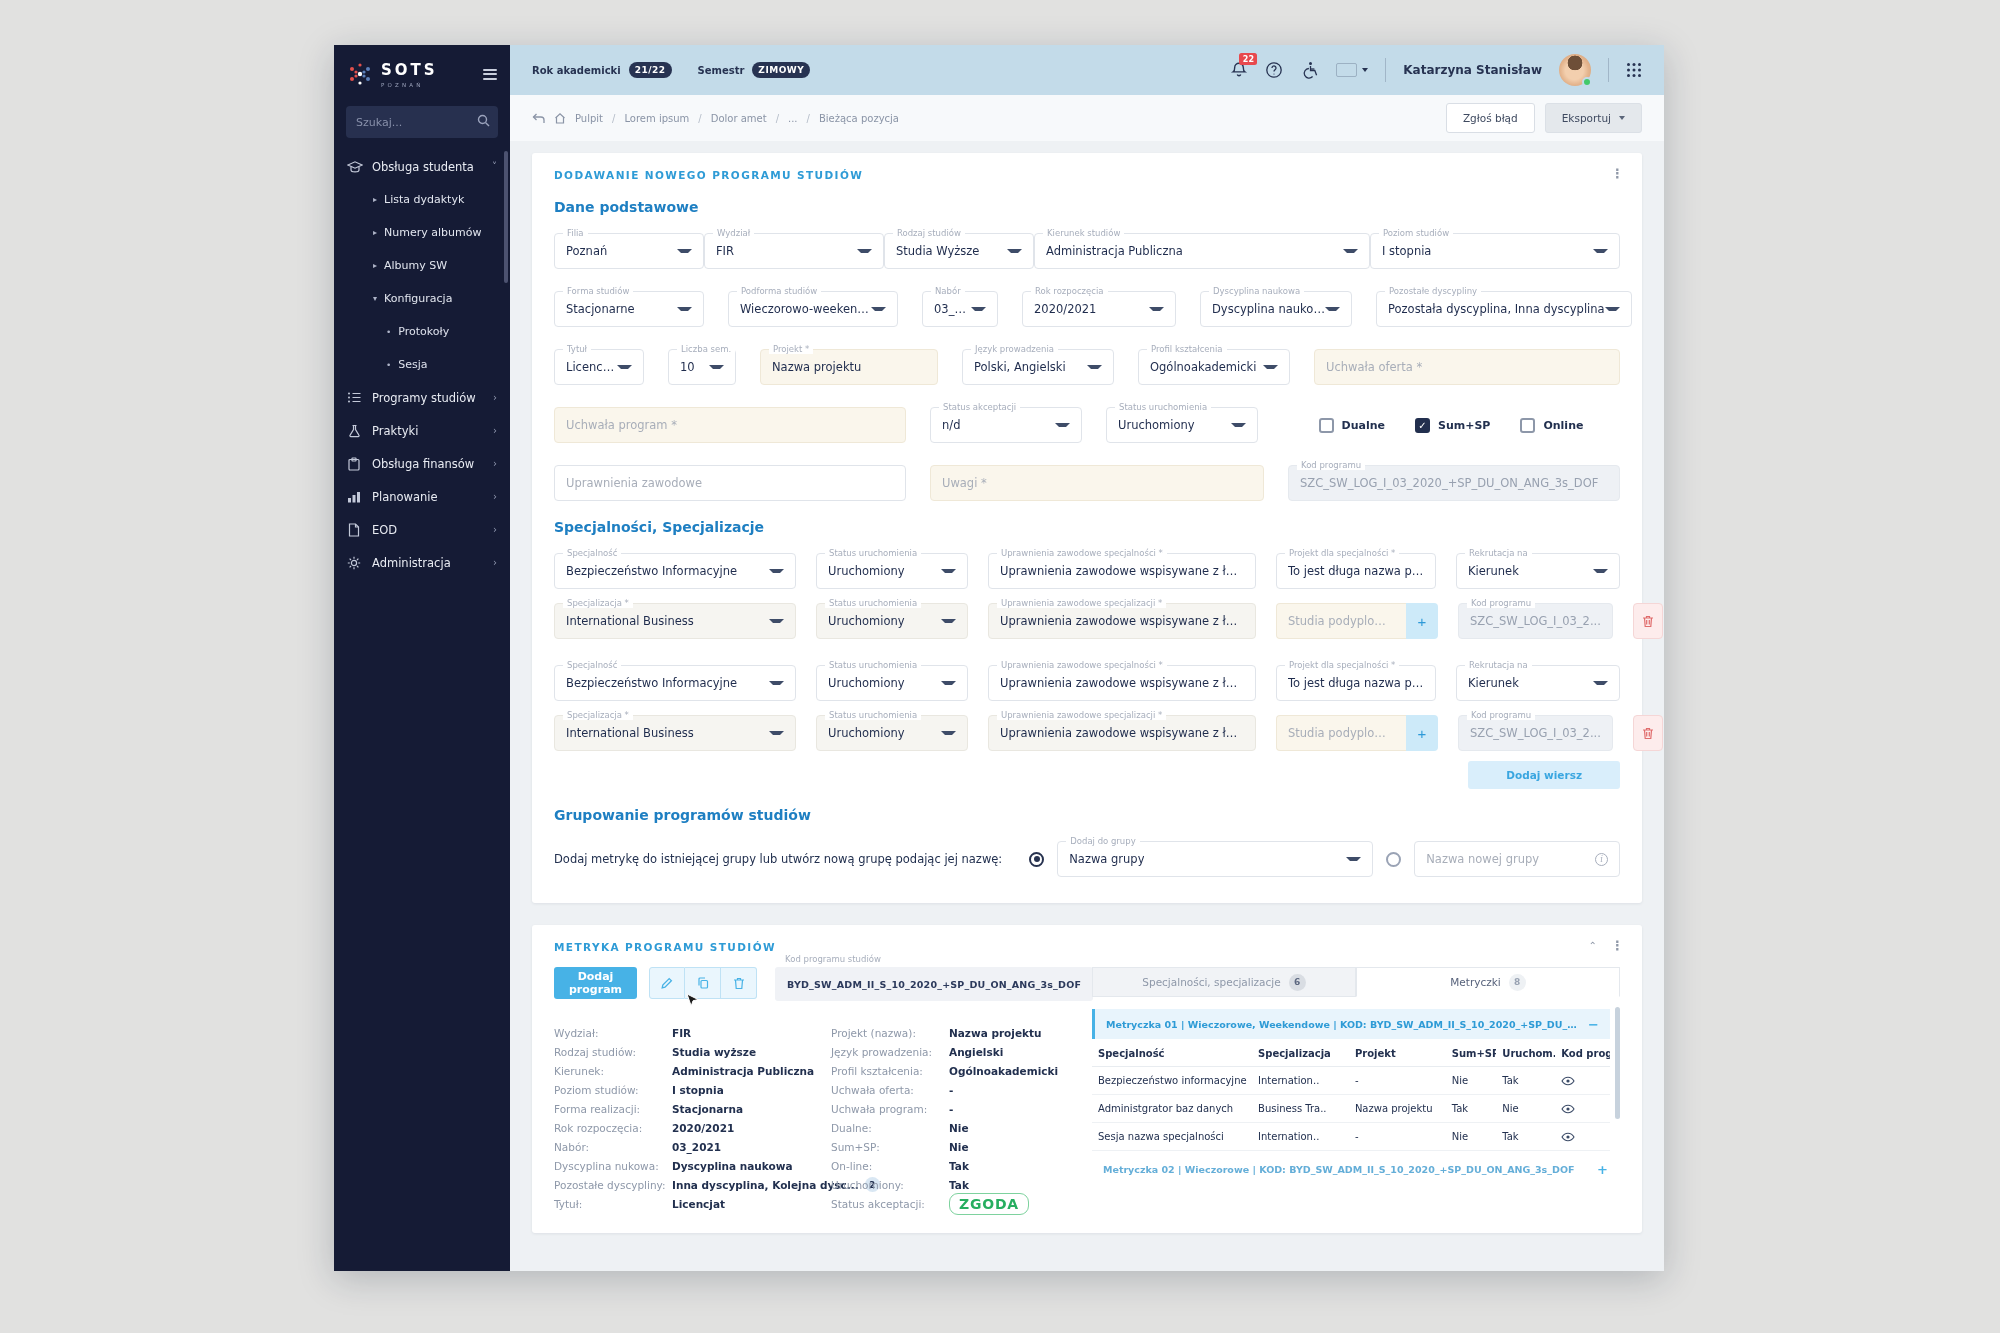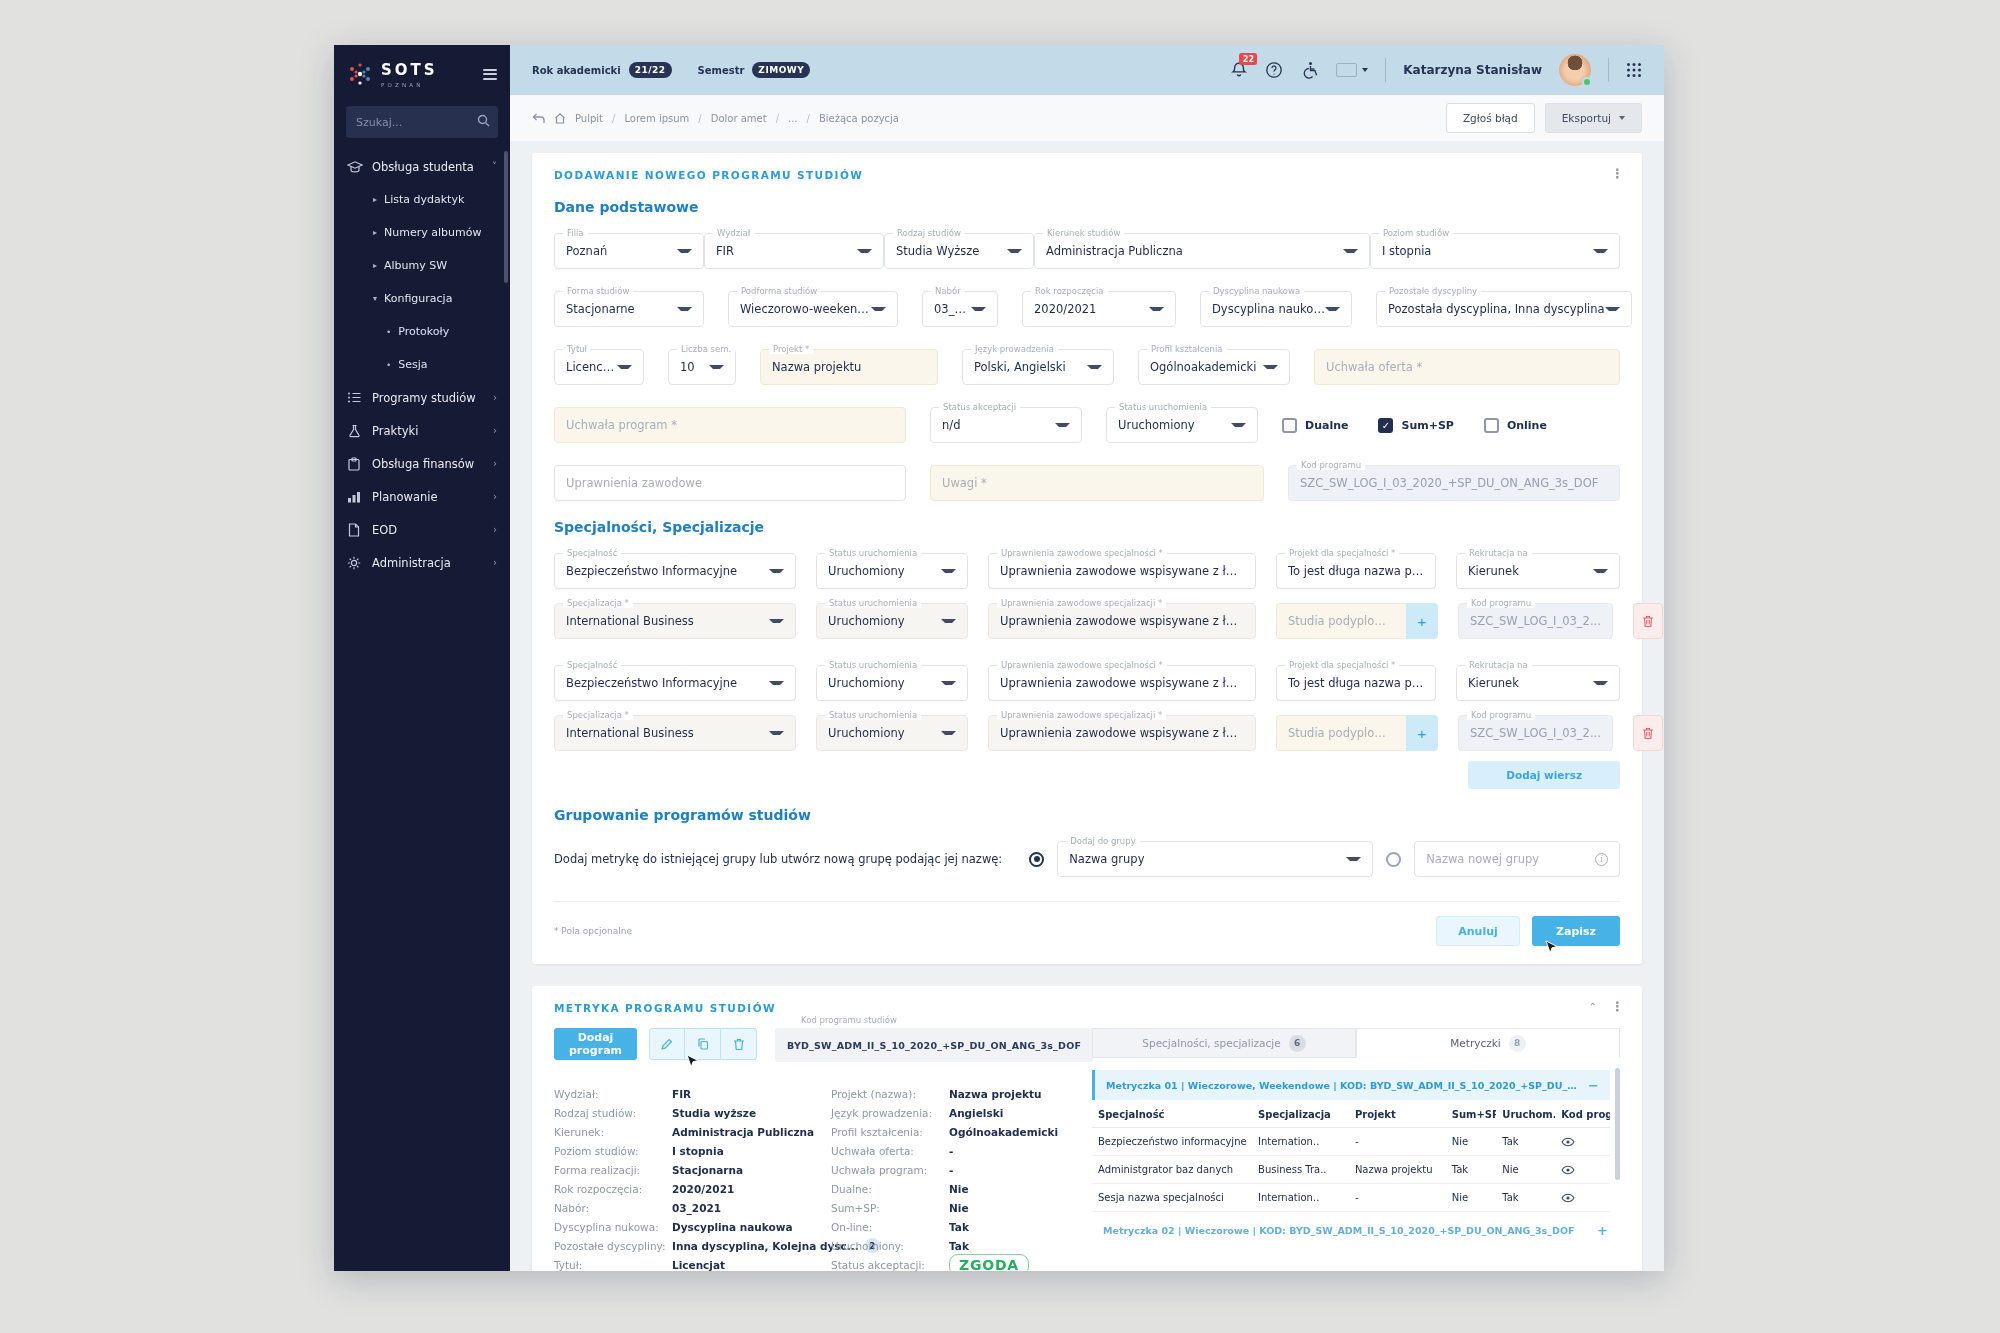--- a/index.html
+++ b/index.html
@@ -77,21 +77,21 @@
   .ph { color:#a8aeb9; }
   .bg-cream { background:#faf6ec; border-color:#efe8d7; }
   .bg-soft { background:#f6f5f1; border-color:#e9e7e0; }
   .bg-dis { background:#eef1f5; border-color:#e5e9ee; }
   .bg-dis .fval { color:#98a1b0; }
   .grow { flex:1 1 auto; }
   .w68{width:68px}.w76{width:76px}.w90{width:90px}.w150{width:150px}.w152{width:152px}.w154{width:154px}
   .w160{width:160px}.w170{width:170px}.w178{width:178px}.w180{width:180px}.w242{width:242px}
   .w268{width:268px}.w316{width:316px}.w334{width:334px}.w336{width:336px}.w352{width:352px}
 
-  .cbgroup { display:flex; align-items:center; gap:30px; }
+  .cbgroup { display:flex; align-items:center; gap:30px;justify-content:center; }
   .cbi { display:flex; align-items:center; gap:8px; font-size:11px; font-weight:bold; color:#22304f; cursor:pointer; }
   .box { width:15px; height:15px; border:2px solid #8d97a9; border-radius:3px; background:#fff; }
   .box.on { background:#222f4e; border-color:#222f4e; color:#fff; font-size:10px; line-height:12px; text-align:center; }
 
   .attach { display:flex; flex:none; }
   .attach .fld { border-radius:4px 0 0 4px; border-right:0; width:130px; }
   .plusbtn { width:32px; height:36px; background:#cdeaf9; color:#2e9ad8; border:0; border-radius:0 4px 4px 0; font-size:15px; cursor:pointer; }
   .trashbtn { width:30px; height:36px; background:#fdecec; border:1px solid #f5d6d6; border-radius:4px; color:#e06c6c; display:flex; align-items:center; justify-content:center; cursor:pointer; flex:none; }
   .addrow { display:block; margin:2px 0 6px auto; height:28px; padding:0 38px; background:#d9eefb; color:#3aa6e0; font-size:10.5px; font-weight:bold; border:0; border-radius:3px; font-family:inherit; cursor:pointer; }
 
@@ -111,21 +111,21 @@
 
   
   .m-cols { display:flex; gap:24px; margin-top:14px; }
   .m-left { width:514px; flex:none; }
   .btn-primary.sm { height:32px; padding:0 15px; }
   .icgroup { display:flex; }
   .icbtn { width:36px; height:32px; background:#eaf6fd; border:1px solid #bfe2f5; color:#47b2e6; display:flex; align-items:center; justify-content:center; cursor:pointer; }
   .icbtn + .icbtn { border-left:0; }
   .icbtn:first-child { border-radius:3px 0 0 3px; } .icbtn:last-child { border-radius:0 3px 3px 0; }
   .kodfld { flex:1; height:34px; margin-top:0; background:#f0f2f6; border-radius:3px; position:relative; display:flex; align-items:center; padding:0 12px; margin-left:6px; }
-  .kodfld .klabel { position:absolute; top:-13px; left:26px; font-size:8.5px; color:#a7aebc; }
+  .kodfld .klabel { position:absolute; top:-13px; left:10px; font-size:8.5px; color:#a7aebc; }
   .kodfld .kval { font-size:9.5px; font-weight:bold; color:#2c3a5c; letter-spacing:.2px; white-space:nowrap; }
   .m-dls { display:flex; }
   .dl-left { width:277px; flex:none; } .dl-right { flex:1; }
   .dlr { display:flex; align-items:center; font-size:10.5px; margin-bottom:4px; height:15px; }
   .dlr .l { width:118px; flex:none; color:#8e98a9; }
   .dlr .v { font-weight:bold; color:#22304f; white-space:nowrap; }
   .badge2 { display:inline-flex; align-items:center; justify-content:center; width:15px; height:15px; border-radius:50%; background:#d9e7f3; color:#22304f; font-size:8.5px; font-weight:bold; margin-left:6px; flex:none; }
   .zgoda { font-weight:bold; font-size:14px; color:#27ae60; border:1px solid #7ed29e; border-radius:9px; padding:2px 9px; letter-spacing:.8px;text-align:center; }
   .m-right { flex:1; position:relative; min-width:0; }
   .m-tabs { display:flex; }
@@ -657,32 +657,20 @@
               <span class="fval">Nazwa grupy</span>
               <span class="crt"></span>
             </div>
           <span class="radio off"></span>
           <div class="fld grow">
               <span class="fval ph">Nazwa nowej grupy</span>
               <span class="info-ic">i</span>
             </div>
         </div>
 
-        <div class="card-foot">
-          <span class="opt-note">* Pola opcjonalne</span>
-          <div class="foot-btns">
-            <button class="btn-soft" style="width:84px;">Anuluj</button>
-            <button class="btn-primary" style="width:88px;">Zapisz</button>
-          </div>
-          <span class="cursor" style="right:62px; bottom:-10px;">
-              <svg width="13" height="16" viewBox="0 0 13 16">
-                <path d="M1 1l4.2 12 1.8-5.2 5.2-1.3z" fill="#1c1c1c" stroke="#fff" stroke-width="1"></path>
-              </svg>
-            </span>
-        </div>
       </section>
 
       <section class="card">
         <div class="card-title">METRYKA PROGRAMU STUDIÓW</div>
         <div class="ct-icons">
           <span class="chevup">⌃</span>
           <span class="kebab">⋮</span>
         </div>
 
         <div class="m-cols">

